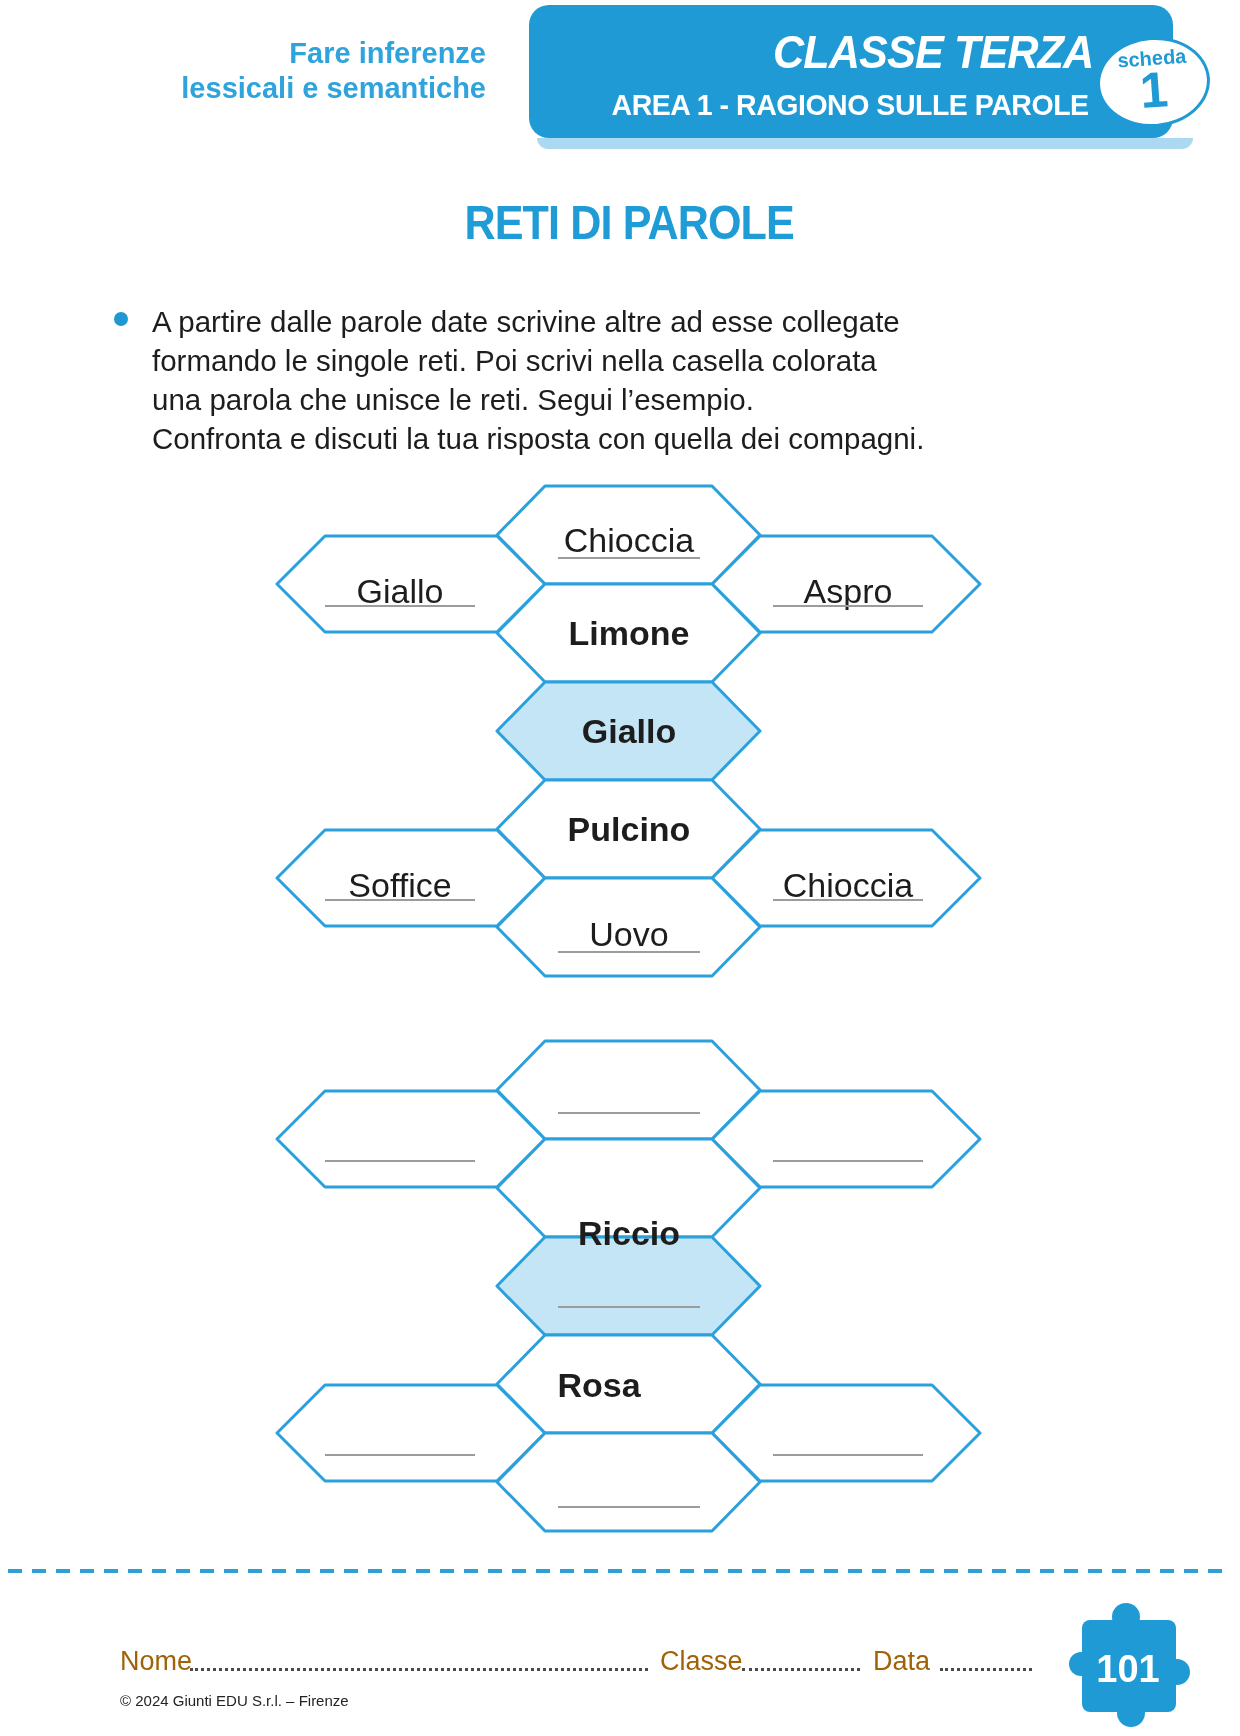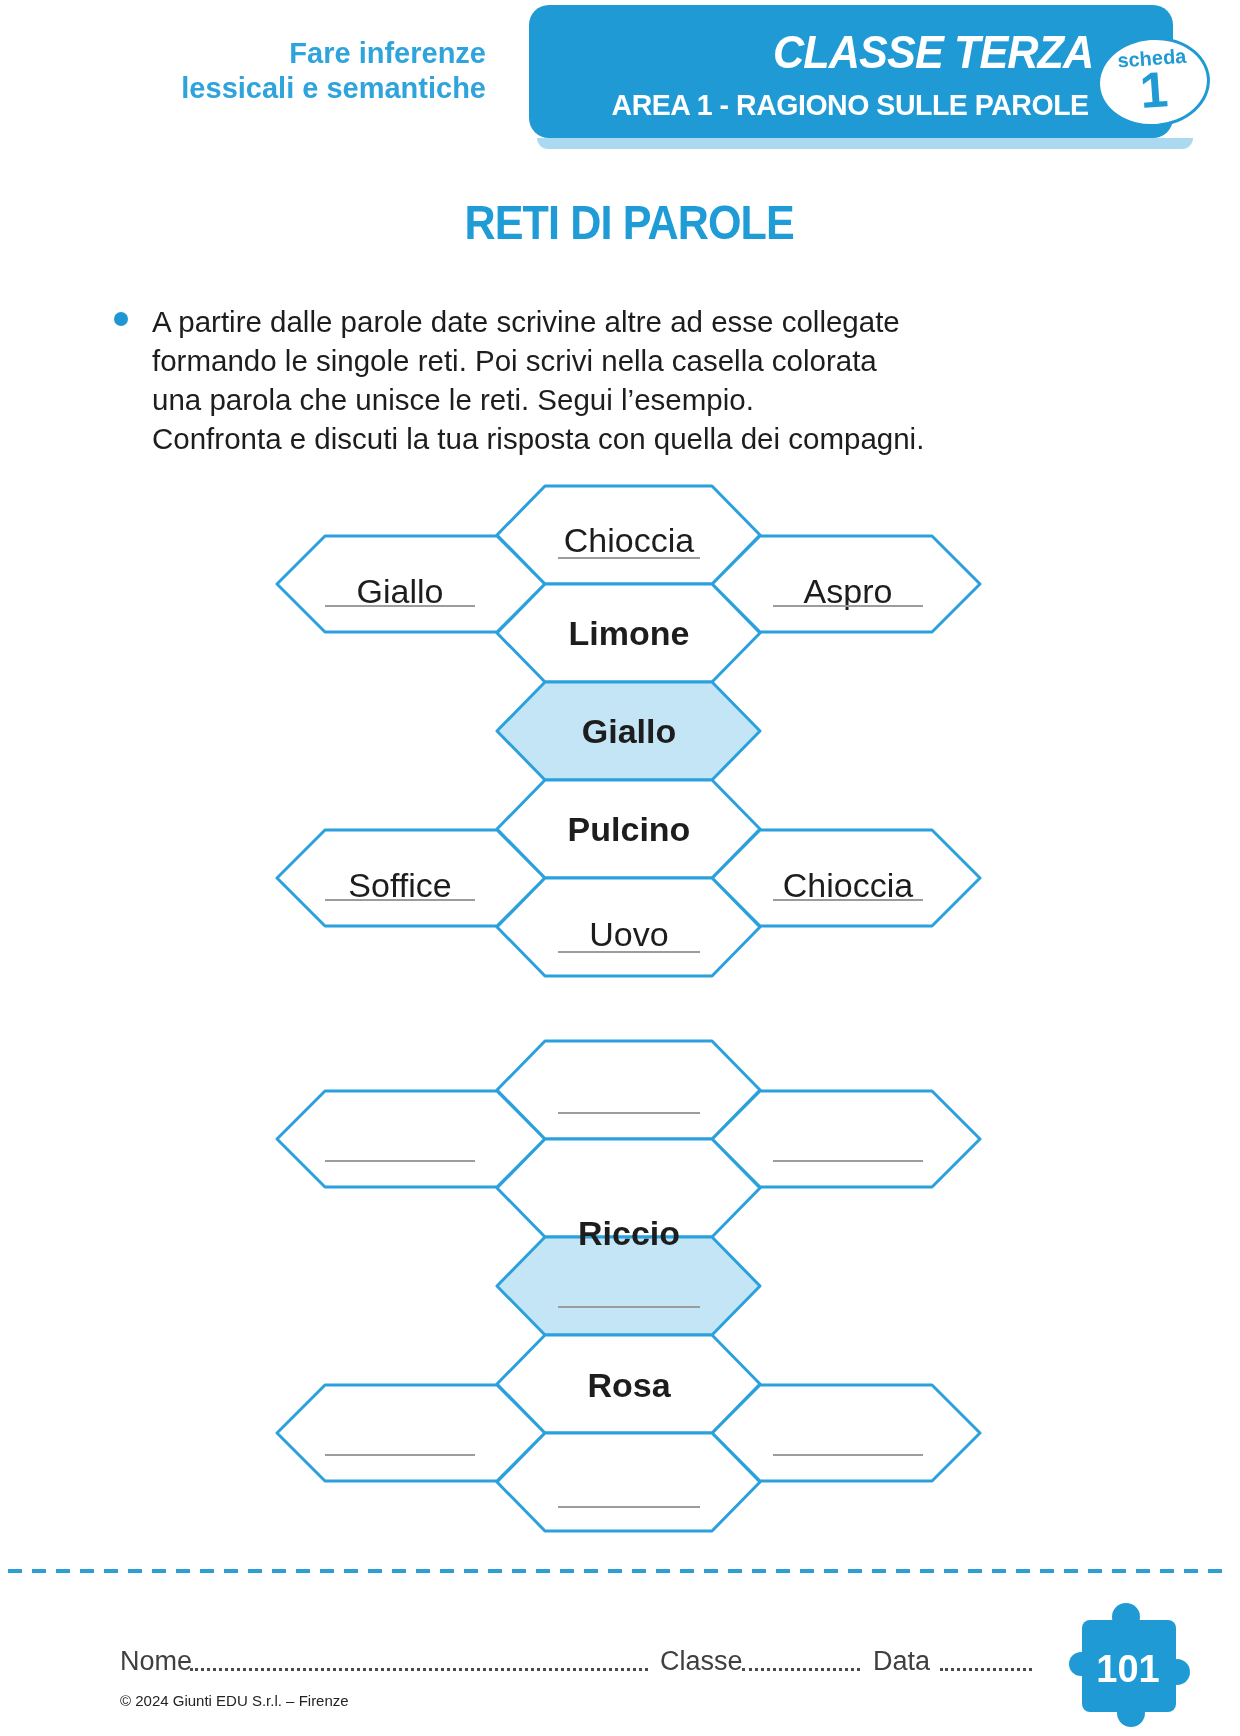--- a/index.html
+++ b/index.html
@@ -61,21 +61,21 @@
     color:#1d1d1d;font-size:34px;
   }
   .w.given{font-weight:bold;}
   .w.answer{font-weight:normal;}
   .aline{position:absolute;height:0;border-top:2px solid #9c9c9c;}
   
   .sep{
     position:absolute;left:8px;top:1569px;width:1224px;height:4px;
     background:repeating-linear-gradient(90deg,#2e9fd4 0 14px,transparent 14px 24px);
   }
-  .foot-label{position:absolute;color:#404040;font-size:27px;white-space:nowrap;}
+  .foot-label{position:absolute;color:#a16207;font-size:27px;white-space:nowrap;}
   .dots{position:absolute;height:22px;border-bottom:3px dotted #4a4a4a;}
   .copyright{position:absolute;left:120px;top:1692px;color:#232323;font-size:15px;}
   .pagenum{
     position:absolute;left:1128px;top:1648px;transform:translateX(-50%);
     color:#ffffff;font-weight:bold;font-size:38px;z-index:2;
   }
 </style>
 </head>
 <body>
 
@@ -157,21 +157,21 @@
 
   <div class="w answer" style="left:629px;top:915px;">Uovo</div>
   <div class="aline" style="left:558px;top:951px;width:142px;"></div>
 
   <div class="aline" style="left:558px;top:1112px;width:142px;"></div>
   <div class="aline" style="left:325px;top:1160px;width:150px;"></div>
   <div class="aline" style="left:773px;top:1160px;width:150px;"></div>
 
   <div class="w given" style="left:629px;top:1170px;margin-top:44px;">Riccio</div>
   <div class="aline" style="left:558px;top:1306px;width:142px;"></div>
-  <div class="w given" style="left:629px;top:1366px;">Rosa</div>
+  <div class="w given" style="left:599px;top:1366px;">Rosa</div>
 
   <div class="aline" style="left:325px;top:1454px;width:150px;"></div>
   <div class="aline" style="left:773px;top:1454px;width:150px;"></div>
   <div class="aline" style="left:558px;top:1506px;width:142px;"></div>
 
   <div class="sep"></div>
 
   <div class="foot-label" style="left:120px;top:1646px;">Nome</div>
   <div class="dots" style="left:190px;top:1646px;width:458px;"></div>
   <div class="foot-label" style="left:660px;top:1646px;">Classe</div>

